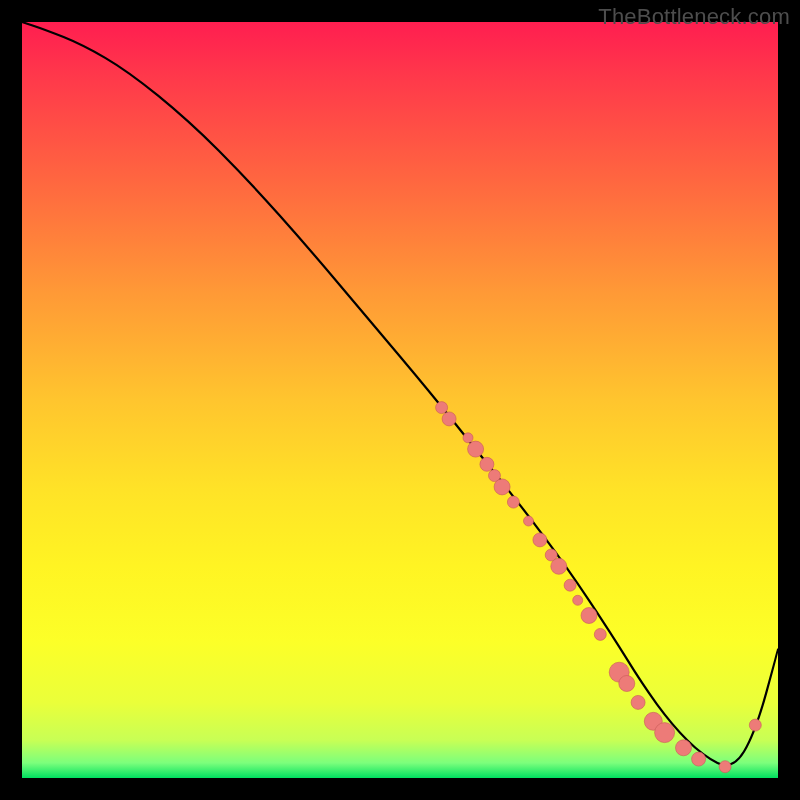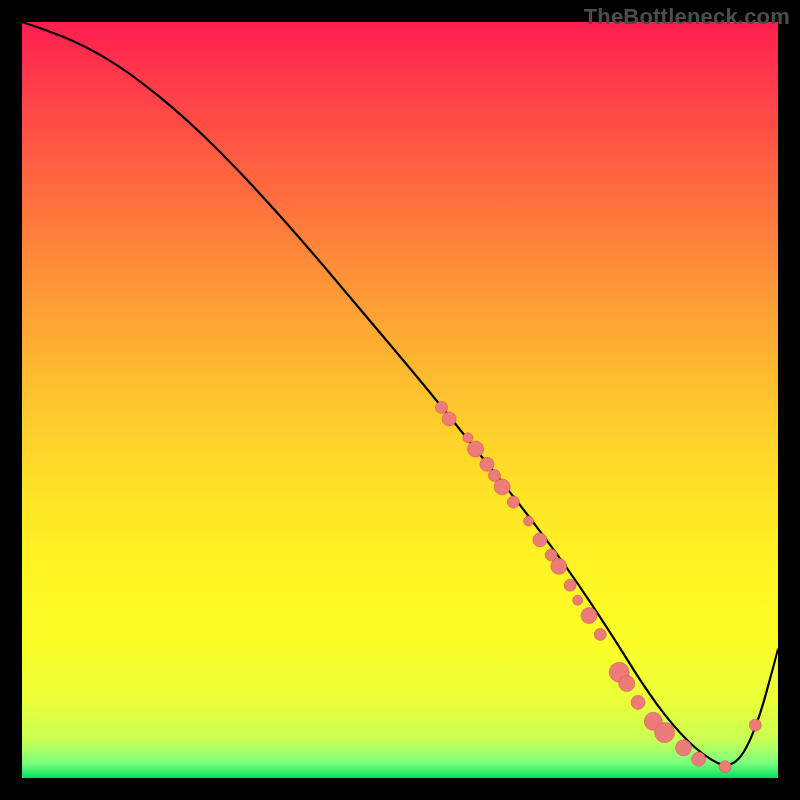--- a/index.html
+++ b/index.html
@@ -31,21 +31,21 @@
       #7cff7c 98%,
       #00e060 100%
     );
   }
   .watermark {
     position: absolute;
     top: 4px;
     right: 10px;
     color: #4d4d4d;
     font-size: 22px;
-    font-weight: 700;
+    font-weight: 400;
     letter-spacing: 0.2px;
     user-select: none;
   }
   svg.plot {
     position: absolute;
     left: 0;
     top: 0;
     width: 756px;
     height: 756px;
     overflow: visible;

